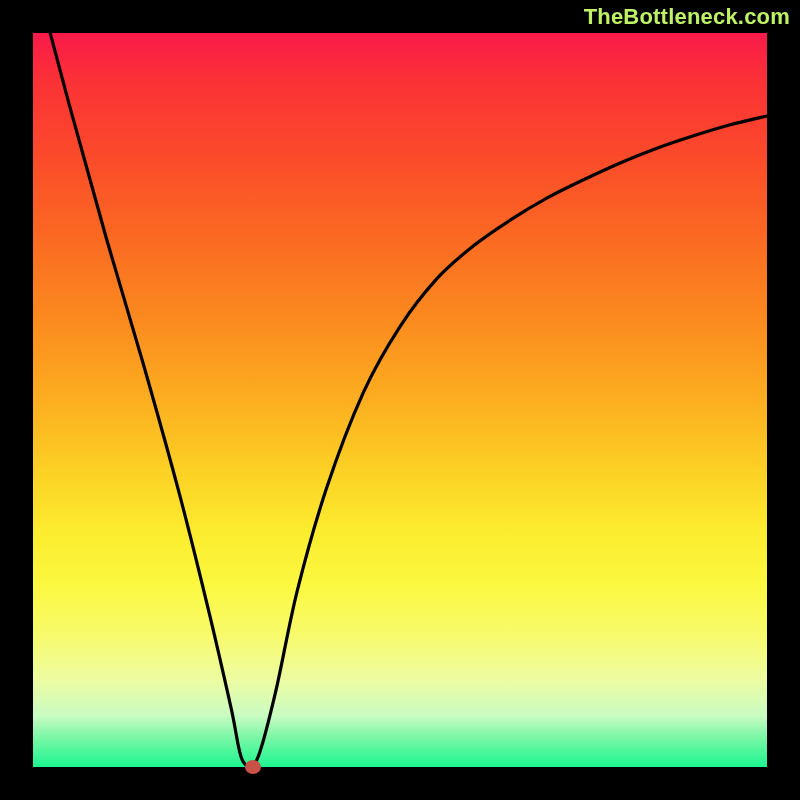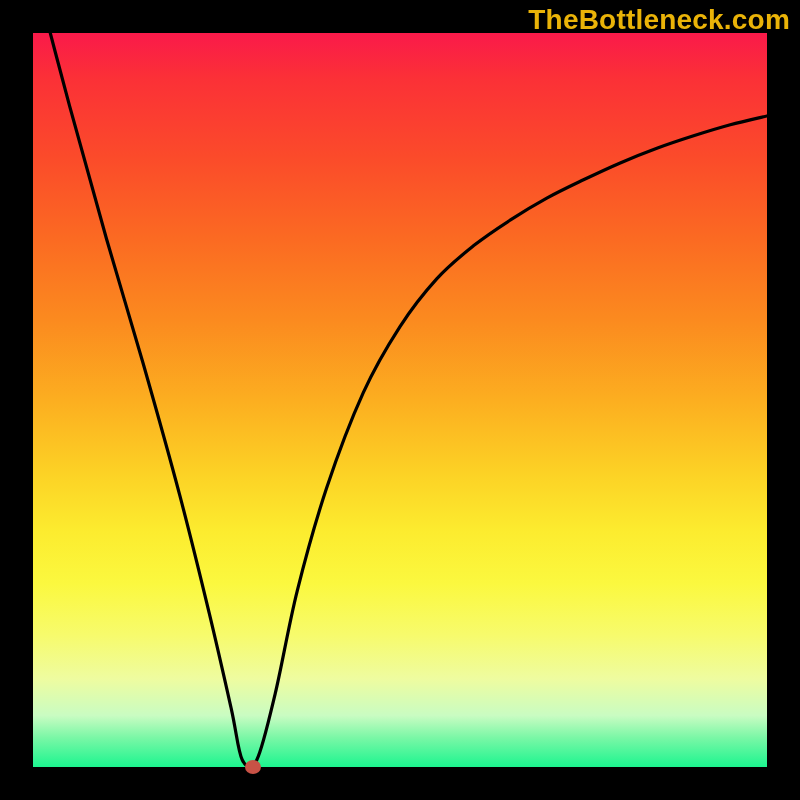--- a/index.html
+++ b/index.html
@@ -14,22 +14,22 @@
   .frame {
     position: relative;
     width: 800px;
     height: 800px;
     background: #000;
   }
   .watermark {
     position: absolute;
     top: 4px;
     right: 10px;
-    color: #eab308;
-    font-size: 28px;
+    color: #bef264;
+    font-size: 22px;
     font-weight: 600;
     letter-spacing: 0.2px;
     z-index: 20;
   }
   .plot-area {
     position: absolute;
     left: 33px;
     top: 33px;
     width: 734px;
     height: 734px;

